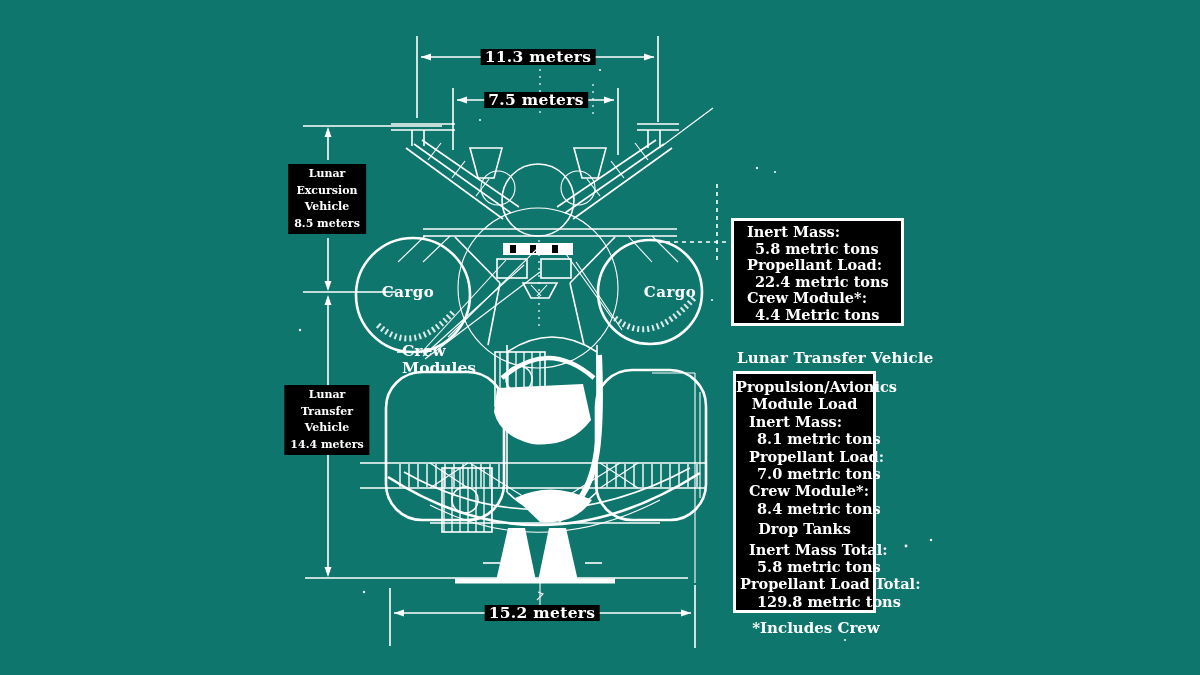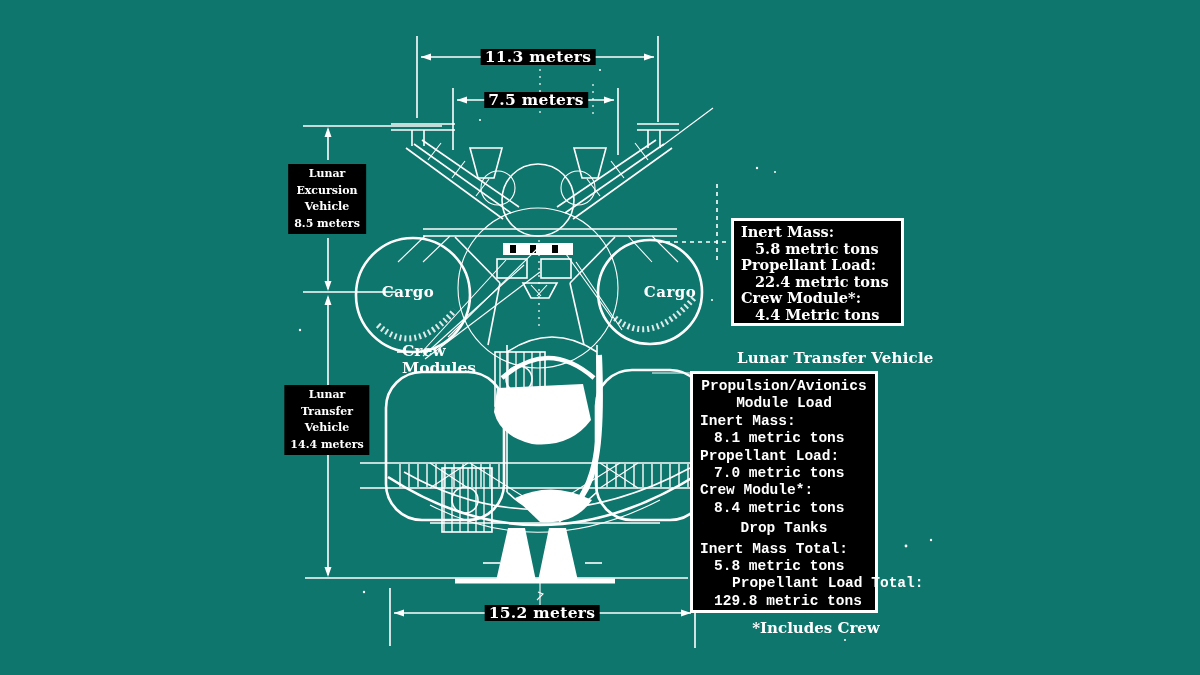--- a/index.html
+++ b/index.html
@@ -11,22 +11,22 @@
   .ctr{transform:translate(-50%,-50%);text-align:center;}
   .pre{white-space:pre-line;}
   .dimtxt{font-size:15.5px;letter-spacing:.3px;}
   .hlabel{font-size:11px;line-height:16.5px;background:transparent;}
   .cargo{font-size:15px;background:transparent;letter-spacing:.5px;}
   .crewm{font-size:15.5px;line-height:17px;background:transparent;text-align:left;transform:none;}
   .ptitle{font-size:15px;letter-spacing:.2px;background:transparent;padding:0;}
   .panel{position:absolute;border:3px solid #fff;background:#000;box-sizing:border-box;
          font-size:14.5px;font-weight:700;}
   .lev-box{left:731px;top:218px;width:173px;height:108px;padding-top:3px;}
-  .ltv-box{left:690px;top:371px;width:188px;height:242px;padding-top:4px;font-family:Liberation Mono, monospace;}
-  .prow{line-height:16.6px;padding-left:7px;white-space:nowrap;}
+  .ltv-box{left:733px;top:371px;width:143px;height:242px;padding-top:4px;}
+  .prow{line-height:16.6px;padding-left:13px;white-space:nowrap;}
   .ltv-box .prow{line-height:17.4px;}
   .prow.val{padding-left:21px;}
   .prow.cen{text-align:center;padding-left:0;}
   .prow.gap{margin-top:3px;}
   .foot{font-size:15px;background:transparent;}
   .ink{stroke:#fff;fill:none;stroke-width:1.6;}
   .thin{stroke-width:1.1;}
   .thick{stroke-width:2.6;}
   .fillw{fill:#fff;stroke:none;}
   .dash{stroke-dasharray:4 4;}
@@ -258,19 +258,19 @@
     <div class="prow cen">Module Load</div>
     <div class="prow">Inert Mass:</div>
     <div class="prow val">8.1 metric tons</div>
     <div class="prow">Propellant Load:</div>
     <div class="prow val">7.0 metric tons</div>
     <div class="prow">Crew Module*:</div>
     <div class="prow val">8.4 metric tons</div>
     <div class="prow cen gap">Drop Tanks</div>
     <div class="prow gap">Inert Mass Total:</div>
     <div class="prow val">5.8 metric tons</div>
-    <div class="prow" style="padding-left:11px;margin-left:28px;">Propellant Load Total:</div>
+    <div class="prow" style="padding-left:4px;">Propellant Load Total:</div>
     <div class="prow val">129.8 metric tons</div>
   </div>
 
   <div class="lbl ctr foot" style="left:816px;top:628px;">*Includes Crew</div>
 
 </div>
 
 </body></html>

